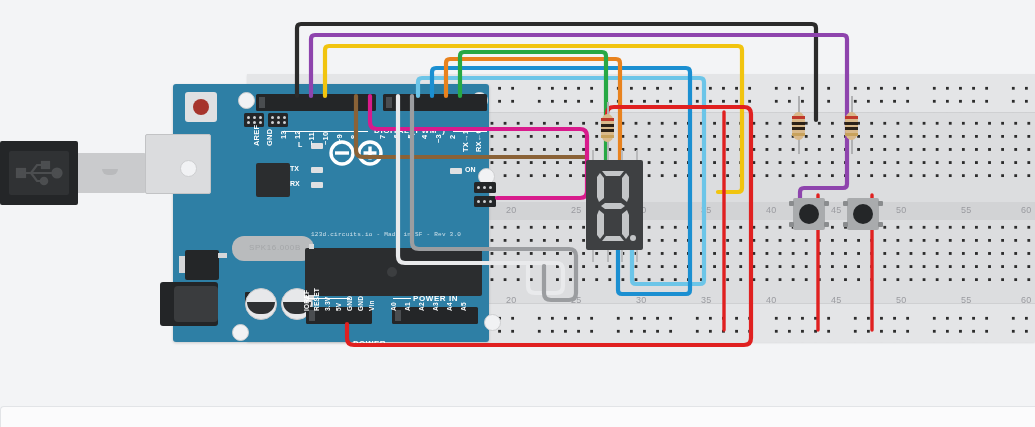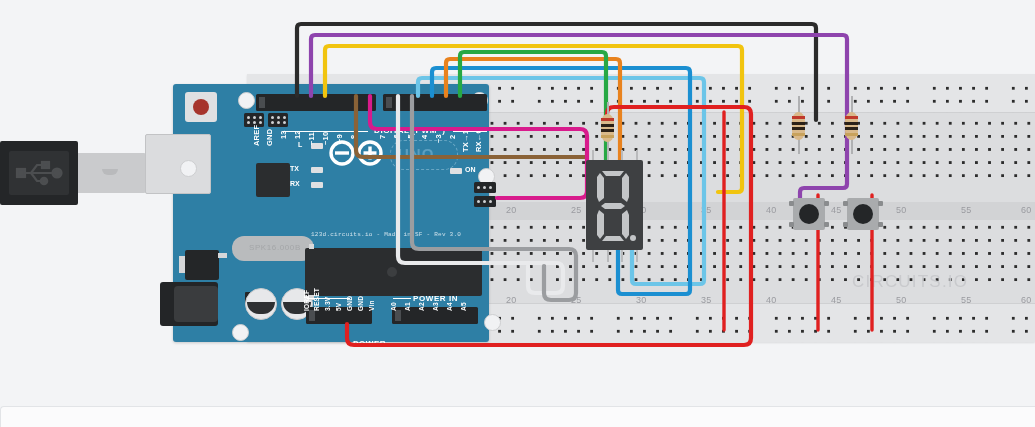--- a/index.html
+++ b/index.html
@@ -206,21 +206,20 @@
     <div class="rail-group" style="left:447px;top:254px; width:65.5px;"></div>
     <div class="rail-group" style="left:526px;top:241px; width:65.5px;"></div>
     <div class="rail-group" style="left:526px;top:254px; width:65.5px;"></div>
     <div class="rail-group" style="left:605px;top:241px; width:65.5px;"></div>
     <div class="rail-group" style="left:605px;top:254px; width:65.5px;"></div>
     <div class="rail-group" style="left:684px;top:241px; width:65.5px;"></div>
     <div class="rail-group" style="left:684px;top:254px; width:65.5px;"></div>
     <div class="rail-group" style="left:763px;top:241px; width:26px;"></div>
     <div class="rail-group" style="left:763px;top:254px; width:26px;"></div>
 
-    <div class="watermark">CIRCUITS.IO</div>
   </div>
 
   <div class="bb-num" style="left:506px;top:205px;">20</div>
   <div class="bb-num" style="left:571px;top:205px;">25</div>
   <div class="bb-num" style="left:636px;top:205px;">30</div>
   <div class="bb-num" style="left:701px;top:205px;">35</div>
   <div class="bb-num" style="left:766px;top:205px;">40</div>
   <div class="bb-num" style="left:831px;top:205px;">45</div>
   <div class="bb-num" style="left:896px;top:205px;">50</div>
   <div class="bb-num" style="left:961px;top:205px;">55</div>
@@ -324,23 +323,20 @@
   <div class="inf-sym">
     <svg width="58" height="26" viewBox="0 0 58 26">
       <g fill="none" stroke="#ffffff" stroke-width="3.4">
         <circle cx="15" cy="13" r="11"></circle>
         <circle cx="43" cy="13" r="11"></circle>
       </g>
       <rect x="8" y="11.3" width="14" height="3.4" fill="#ffffff"></rect>
       <rect x="41.3" y="6.5" width="3.4" height="13" fill="#ffffff"></rect>
       <rect x="36.5" y="11.3" width="13" height="3.4" fill="#ffffff"></rect>
     </svg>
-  </div>
-  <div class="uno-badge">
-    <span>UNO</span>
   </div>
   <div class="ard-inf">123d.circuits.io - Made in SF - Rev 3.0</div>
 
   <div class="header" style="left:256px;top:94px;width:120px;height:17px;">
     <div class="hdr-pins" style="width:114px;"></div>
   </div>
   <div class="header" style="left:383px;top:94px;width:104px;height:17px;">
     <div class="hdr-pins" style="width:98px;"></div>
   </div>
 

